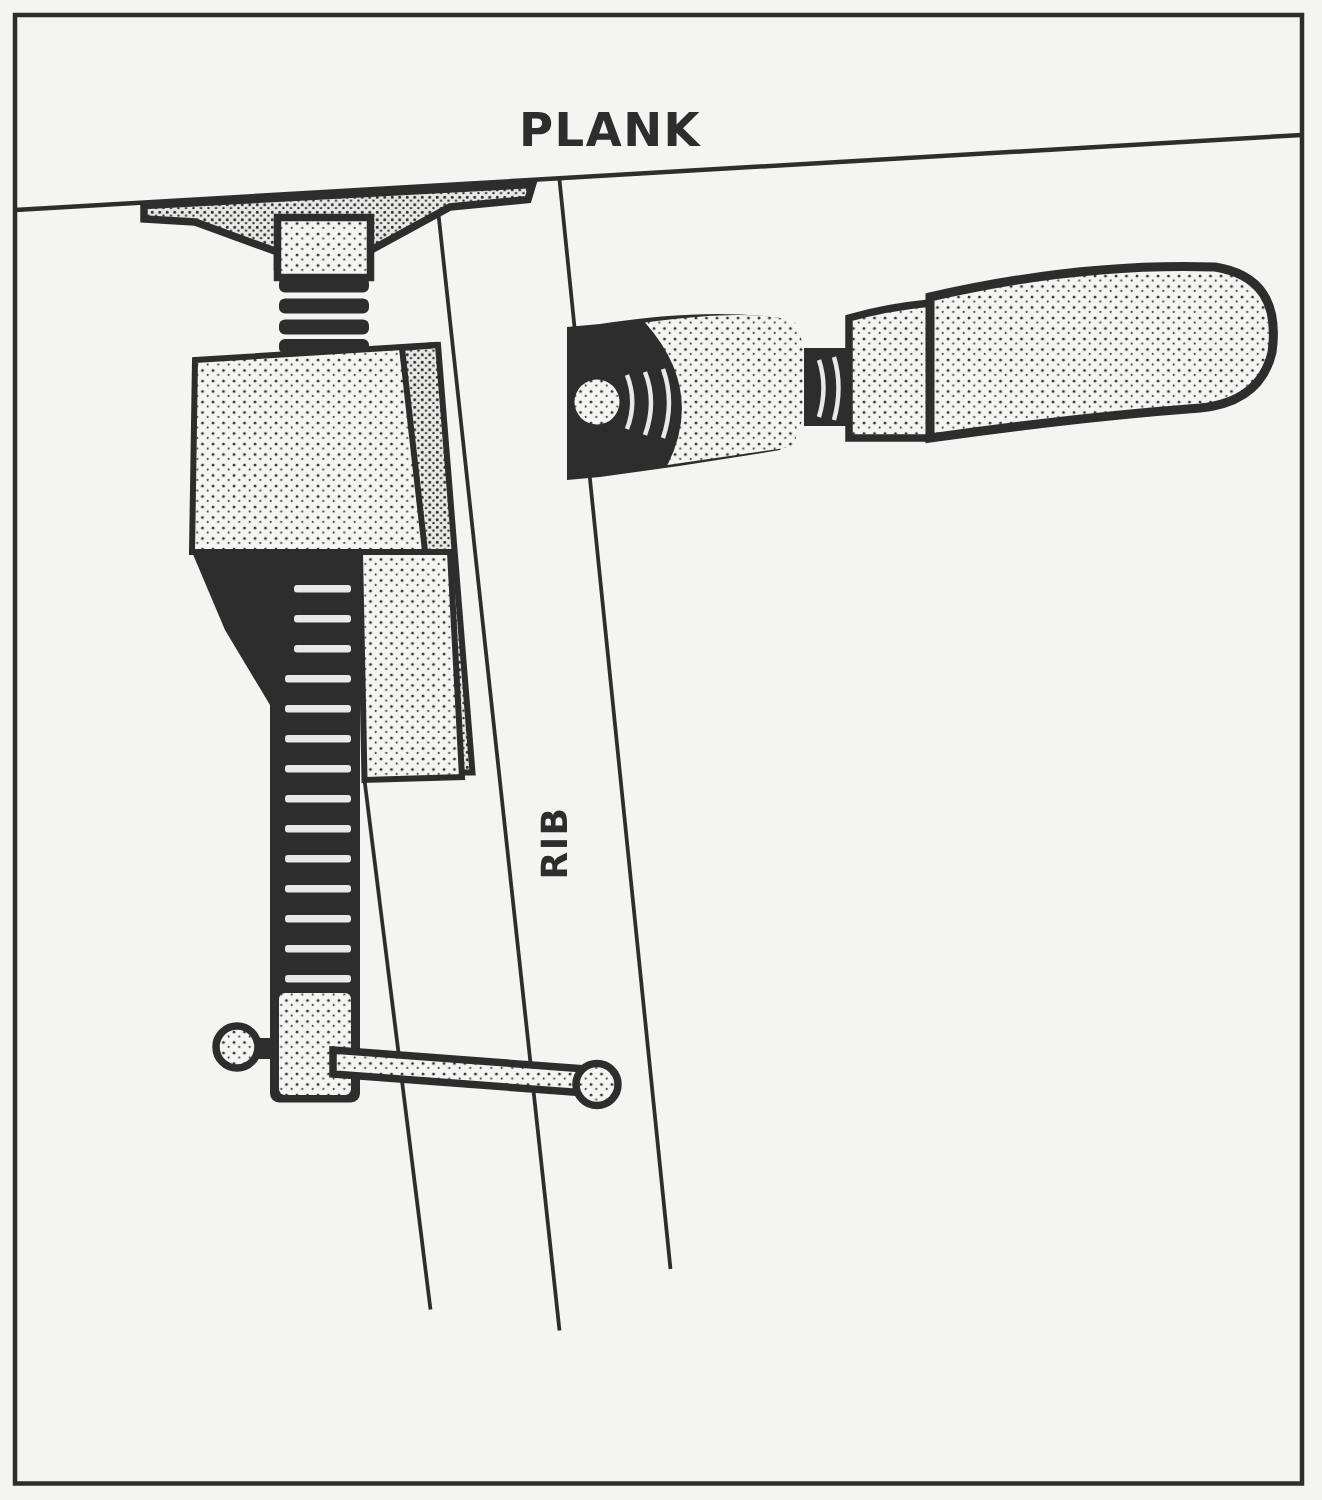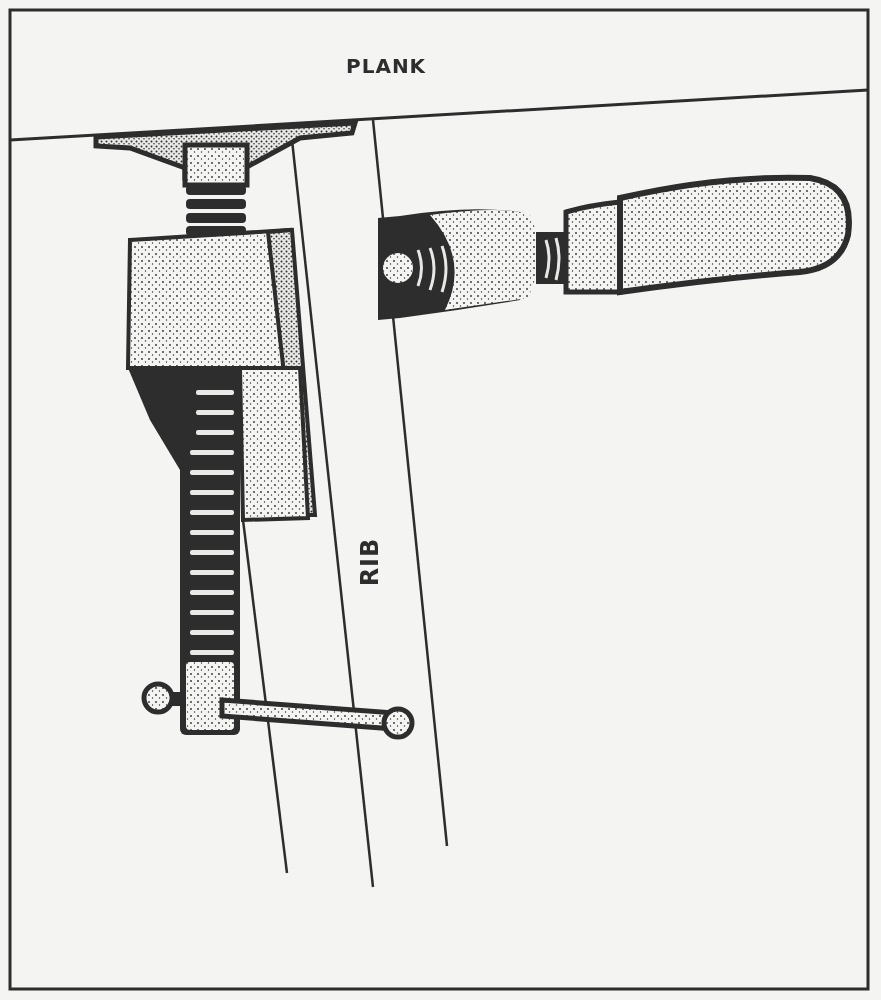--- a/index.html
+++ b/index.html
@@ -1,19 +1,19 @@
 <!DOCTYPE html>
 <html><head>
 <meta charset="utf-8">
 <style>
   html, body { margin: 0; padding: 0; background: #f4f4f2; }
   body { width: 881px; height: 1000px; position: relative; overflow: hidden; font-family: "DejaVu Sans", "Liberation Sans", sans-serif; }
   .frame { position: absolute; left: 0; top: 0; width: 881px; height: 1000px; }
   .label { position: absolute; color: #2d2d2d; font-weight: bold; letter-spacing: 1px; }
-  .plank-label { left: 346px; top: 54px; font-size: 20px; }
+  .plank-label { left: 346px; top: 69px; font-size: 31px; }
   .rib-label { left: 340px; top: 548px; font-size: 24px; transform: rotate(-90deg); transform-origin: center; width: 60px; text-align: center; }
 </style>
 </head>
 <body>
 
 <div class="frame">
   <svg width="881" height="1000" viewBox="0 0 881 1000" xmlns="http://www.w3.org/2000/svg">
     <defs>
       <pattern id="stipple" width="7" height="7" patternUnits="userSpaceOnUse">
         <rect width="7" height="7" fill="#f4f4f2"></rect>

